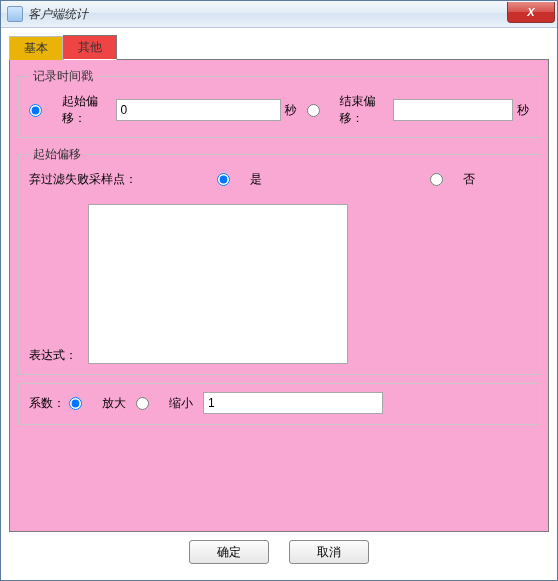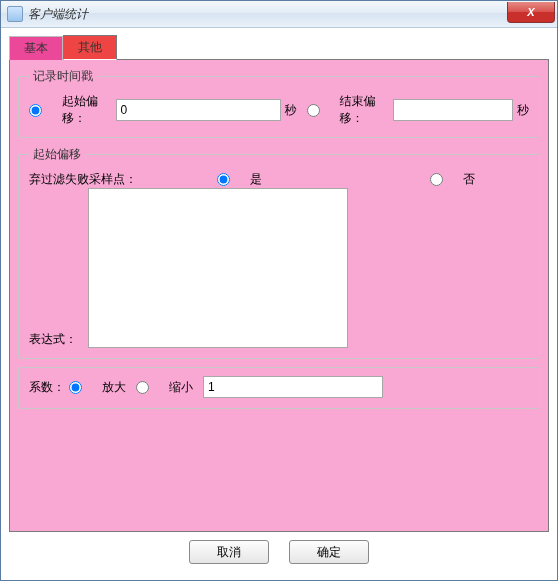--- a/index.html
+++ b/index.html
@@ -81,21 +81,21 @@
     top: 1px;
     color: #333;
   }
   .tab.active {
     background: #ef4444;
     border-color: #7a7a7a;
     border-bottom: 1px solid #fff;
     z-index: 3;
   }
   .tab.inactive {
-    background: #ec4899;
+    background: #eab308;
     border-color: #bdbdbd;
   }
   .tab-panel {
     flex: 1;
     border: 1px solid #7a7a7a;
     background: #f9a8d4;
     padding: 8px 8px;
     box-sizing: border-box;
     display: flex;
     flex-direction: column;
@@ -199,21 +199,21 @@
             <span class="lbl">结束偏移：</span>
           </label>
           <input type="text" style="width: 110px;" value="">
           <span class="lbl">秒</span>
         </div>
       </fieldset>
 
       <fieldset class="group">
         <legend>起始偏移</legend>
 
-        <div class="row" style="margin-bottom:0">
+        <div class="row" style="margin-bottom:16px">
           <span class="lbl" style="width:115px">弃过滤失败采样点：</span>
           <span style="width:65px"></span>
           <label class="radio">
             <input type="radio" name="discard" checked="" style="">
             <span>是</span>
           </label>
           <span style="width:160px"></span>
           <label class="radio">
             <input type="radio" name="discard" style="">
             <span>否</span>
@@ -240,21 +240,21 @@
           <input type="text" style="width: 170px; margin-left: 6px;" value="1">
         </div>
       </fieldset>
 
       <div class="spacer-flex"></div>
 
     </div>
 
     <div class="footer">
       <button class="std">
+        <span>确定</span>
+      </button>
+      <button class="std">
         <span>取消</span>
       </button>
-      <button class="std">
-        <span>确定</span>
-      </button>
     </div>
 
   </div>
 </div>
 
 </body></html>

